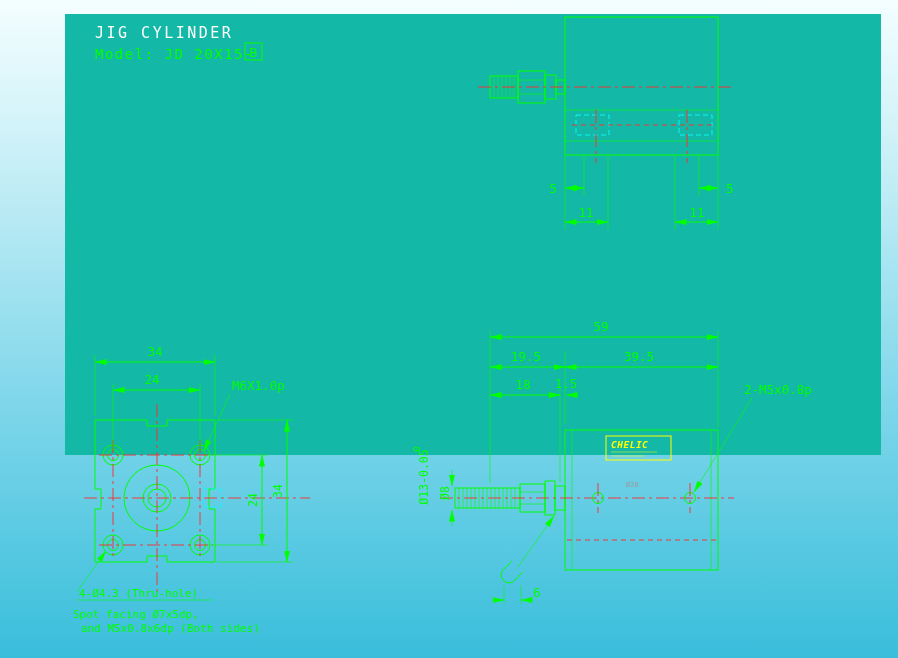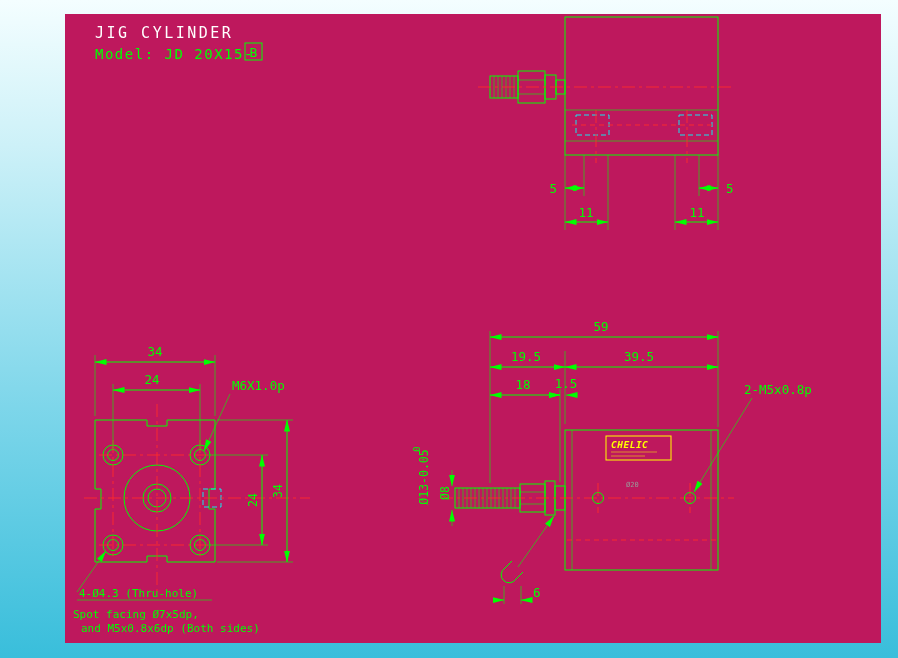--- a/index.html
+++ b/index.html
@@ -1,21 +1,21 @@
 <!DOCTYPE html>
 <html><head>
 <meta charset="utf-8">
 <style>
   html,body{margin:0;padding:0}
   body{
     width:898px;height:658px;overflow:hidden;
     background:linear-gradient(180deg,#f4feff 0%,#cdf1f8 22%,#7dd6ea 62%,#39bedb 100%);
     font-family:"DejaVu Sans Mono", monospace;
   }
-  #canvas{position:absolute;left:65px;top:14px;width:816px;height:629px;background:#be185d}
+  #canvas{position:absolute;left:65px;top:14px;width:816px;height:441px;background:#14b8a6}
   svg{display:block}
   .g{stroke:#00ff00;fill:none;stroke-width:1}
   .thin{stroke-width:0.6}
   .cl{stroke:#ff2a2a;fill:none;stroke-width:0.9;stroke-dasharray:13 4 3 4}
   .rdash{stroke:#ff2a2a;fill:none;stroke-width:0.9;stroke-dasharray:5 4}
   .hid{stroke:#00ffff;fill:none;stroke-width:0.9;stroke-dasharray:5 3}
   .yl{stroke:#ffff00;fill:none;stroke-width:1}
   text{fill:#00ff00;font-family:"DejaVu Sans Mono",monospace;font-size:12.5px}
   .t-title{fill:#ffffff;font-size:15px;letter-spacing:2.5px}
   .t-model{fill:#00ff00;font-size:14px;letter-spacing:1.5px}

